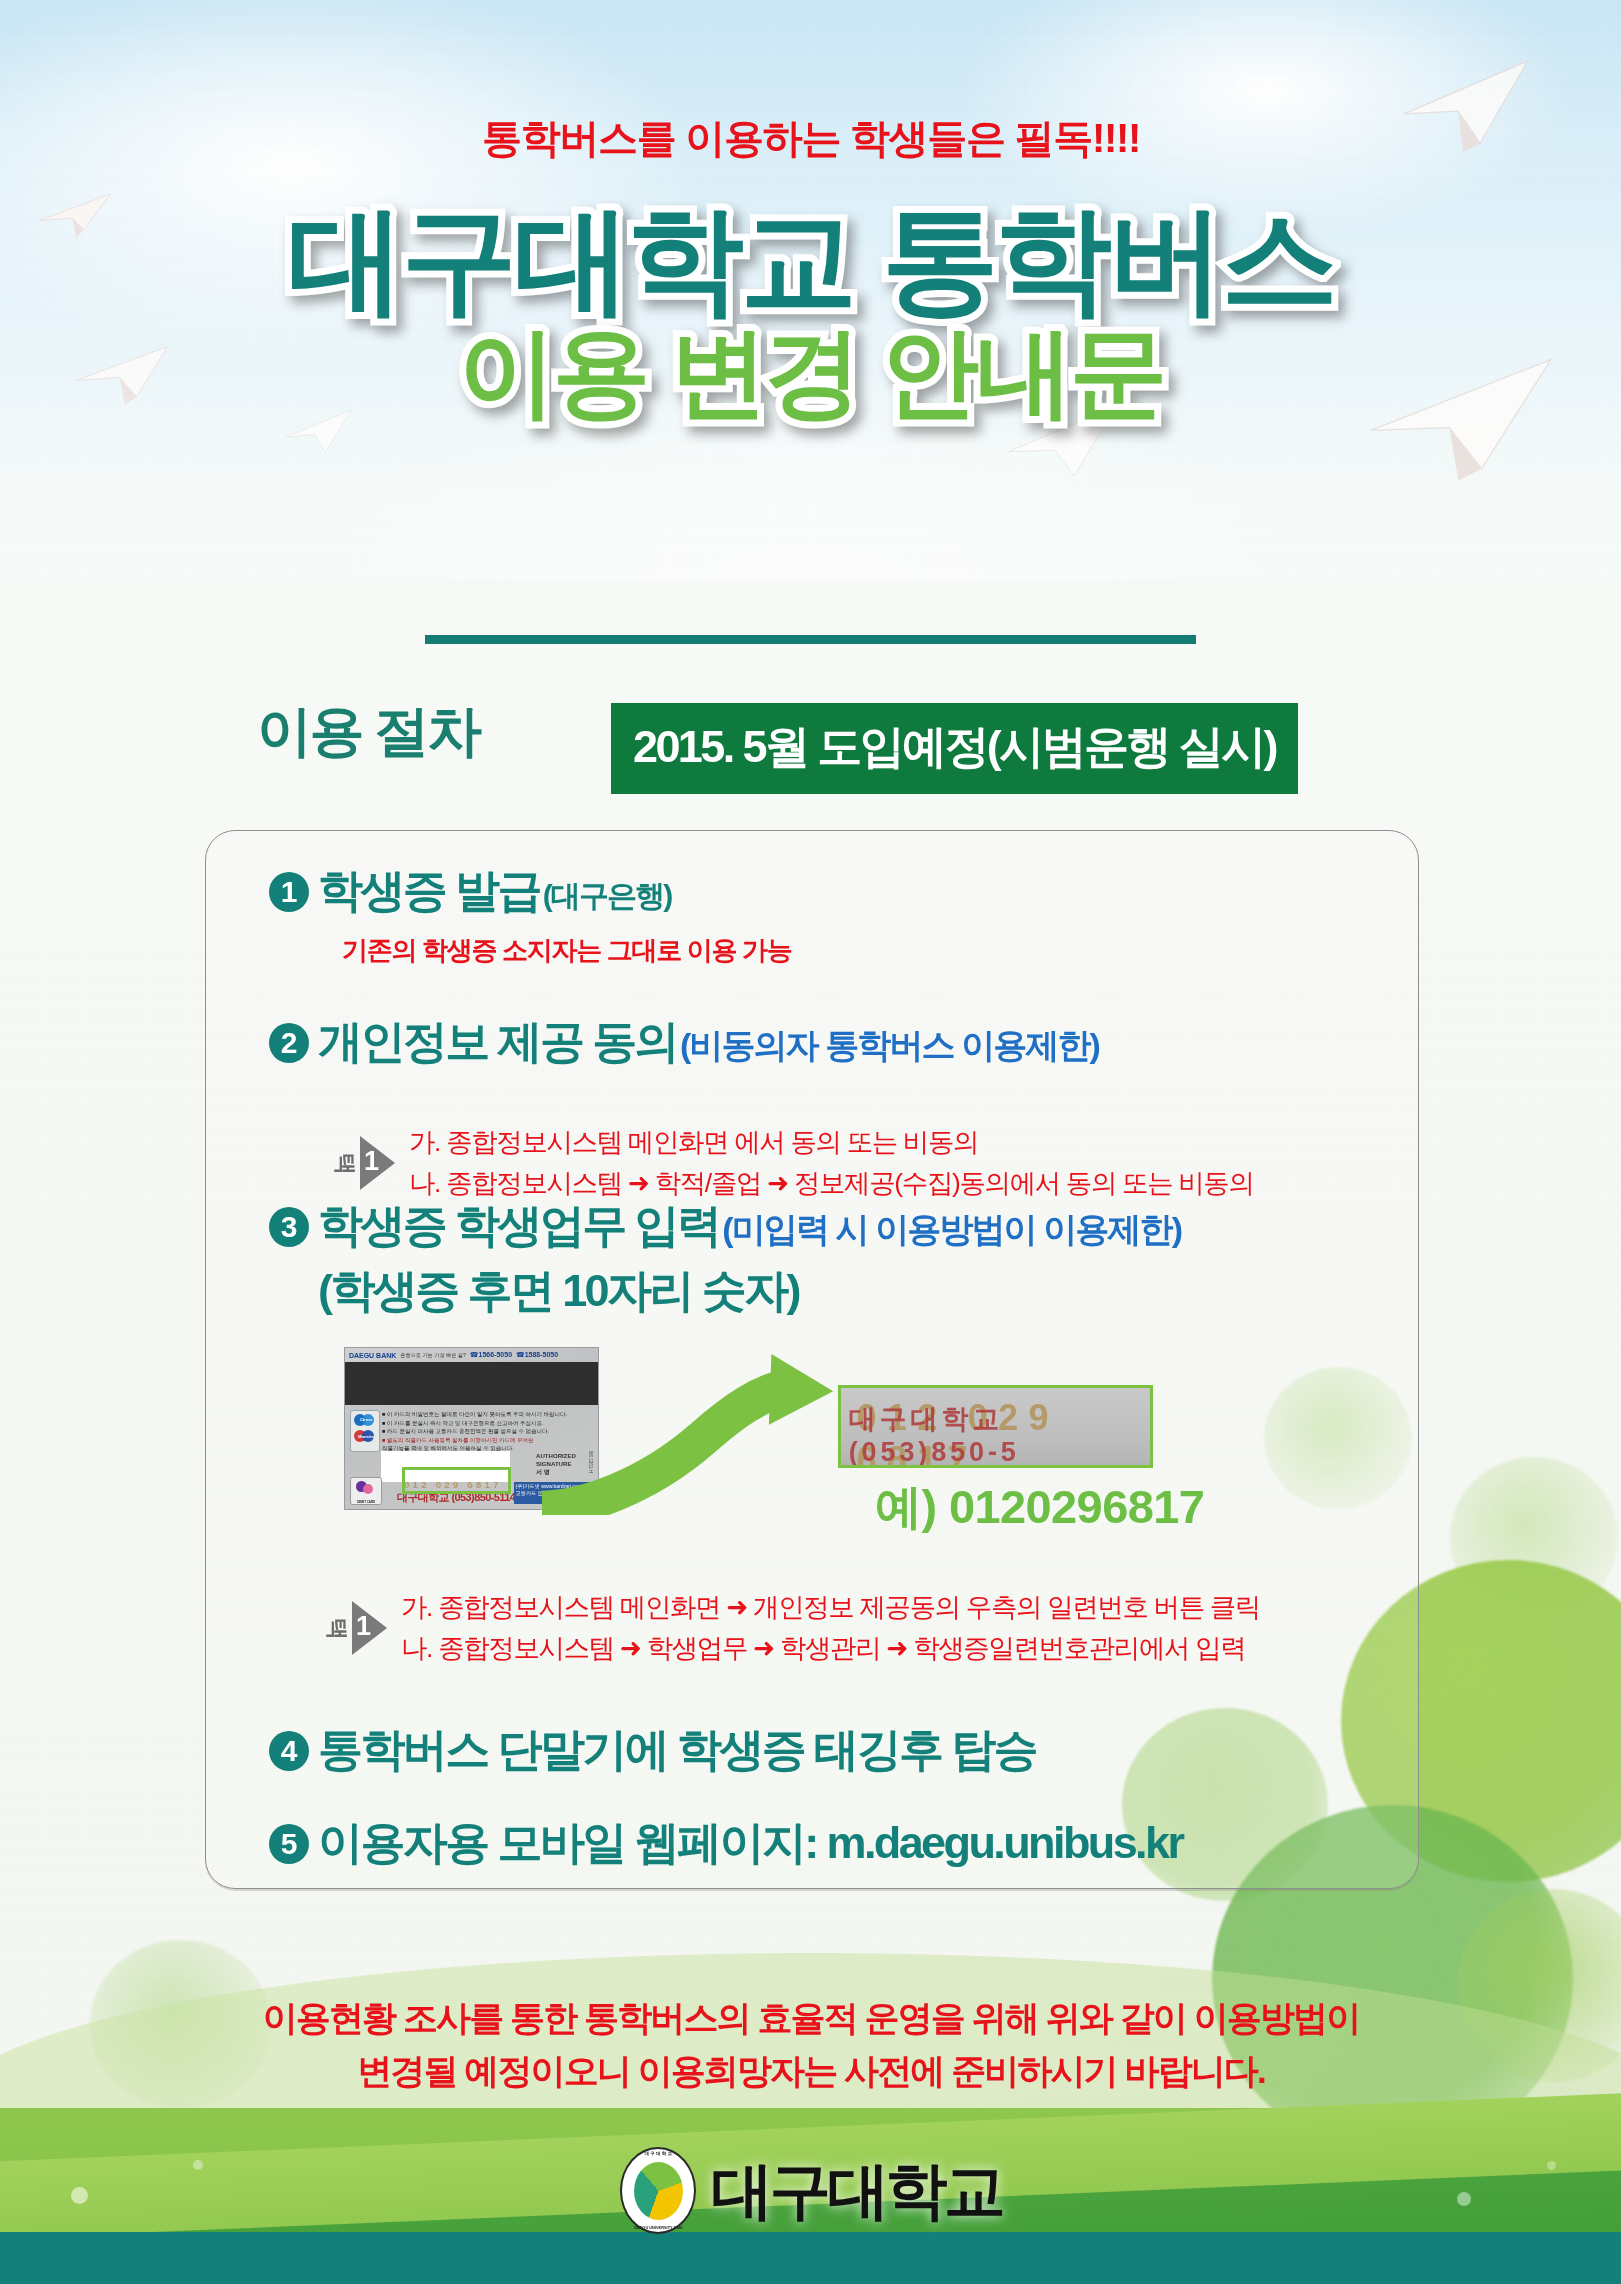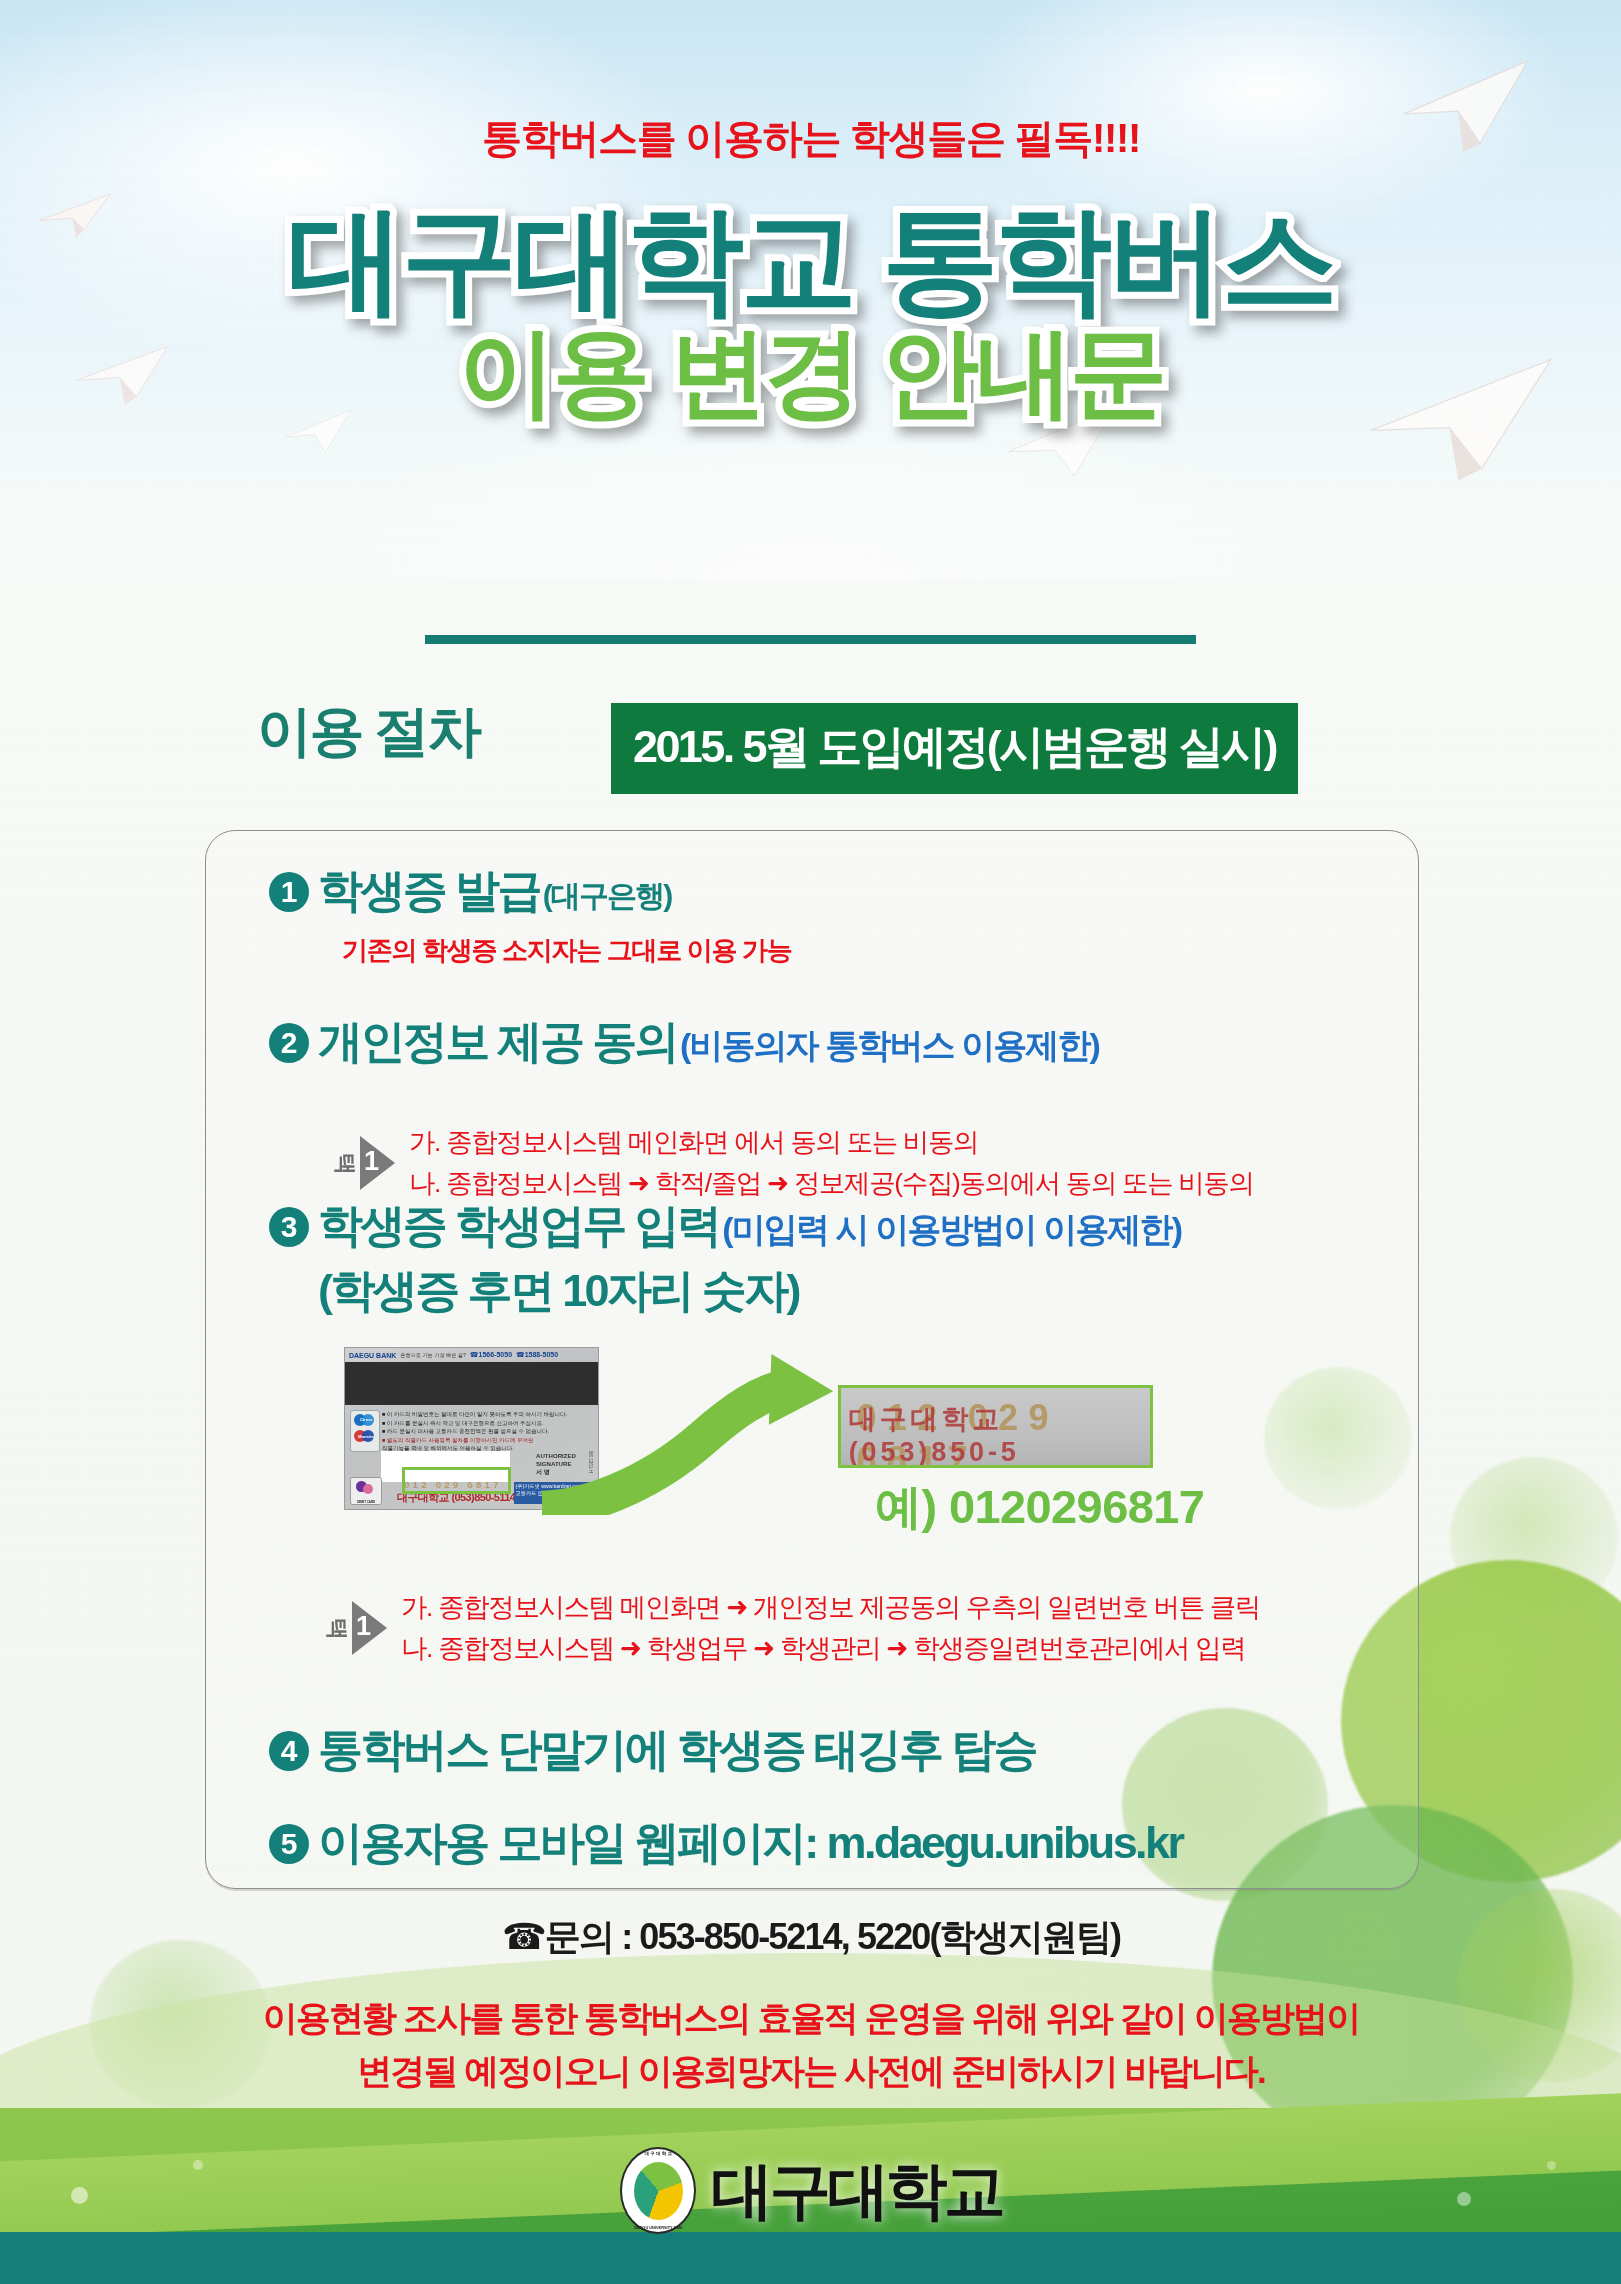--- a/index.html
+++ b/index.html
@@ -328,21 +328,20 @@
   </div>
 
   <div class="step" style="left:269px;top:1720px;">
     <span class="num">4</span><span class="step-main">통학버스 단말기에 학생증 태깅후 탑승</span>
   </div>
 
   <div class="step" style="left:269px;top:1813px;">
     <span class="num">5</span><span class="step-main">이용자용 모바일 웹페이지: m.daegu.unibus.kr</span>
   </div>
 
-  <div class="contact">☎문의 : 053-850-5214, 5220(학생지원팀)</div>
 
   <div class="closing">
     <div>이용현황 조사를 통한 통학버스의 효율적 운영을 위해 위와 같이 이용방법이</div>
     <div>변경될 예정이오니 이용희망자는 사전에 준비하시기 바랍니다.</div>
   </div>
 
   <div class="footer">
     <div class="seal">
       <div class="seal-in"></div>
       <div class="seal-txt">

